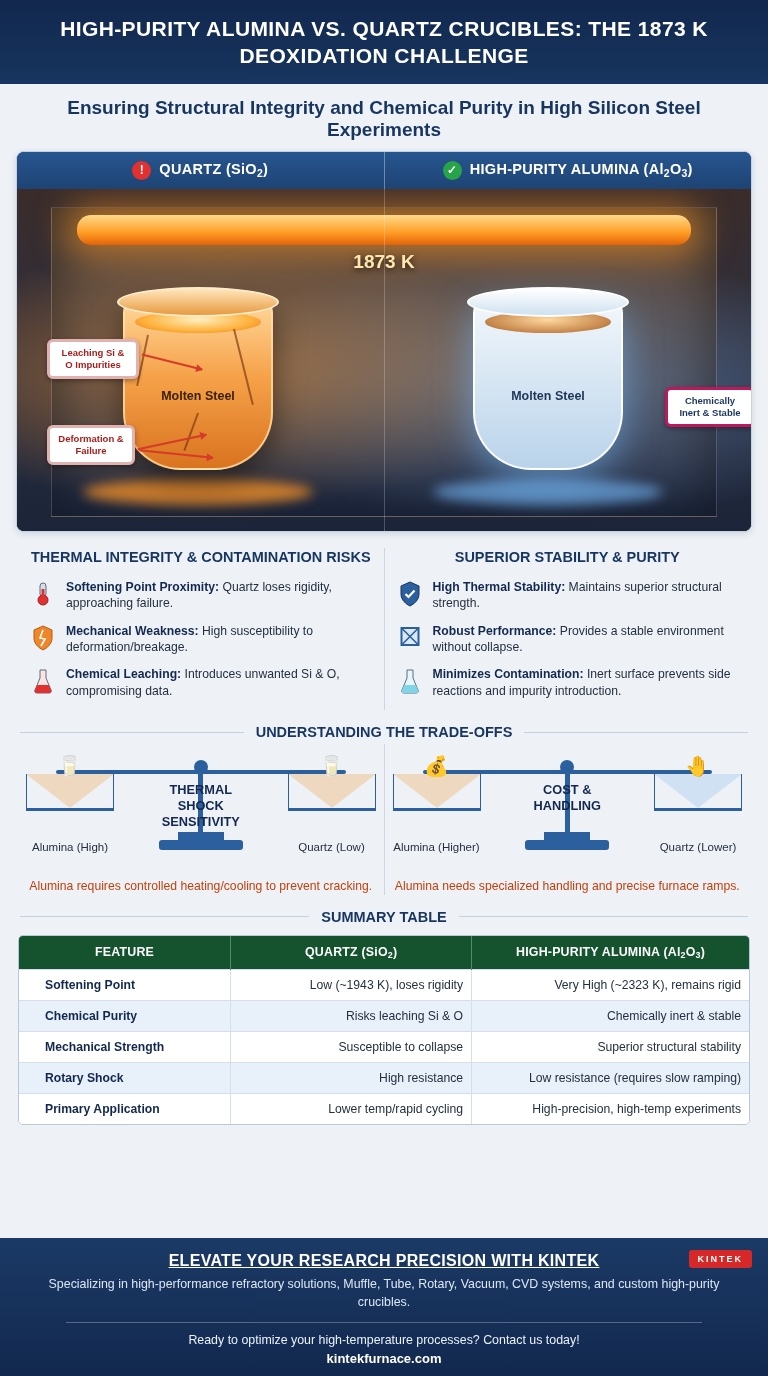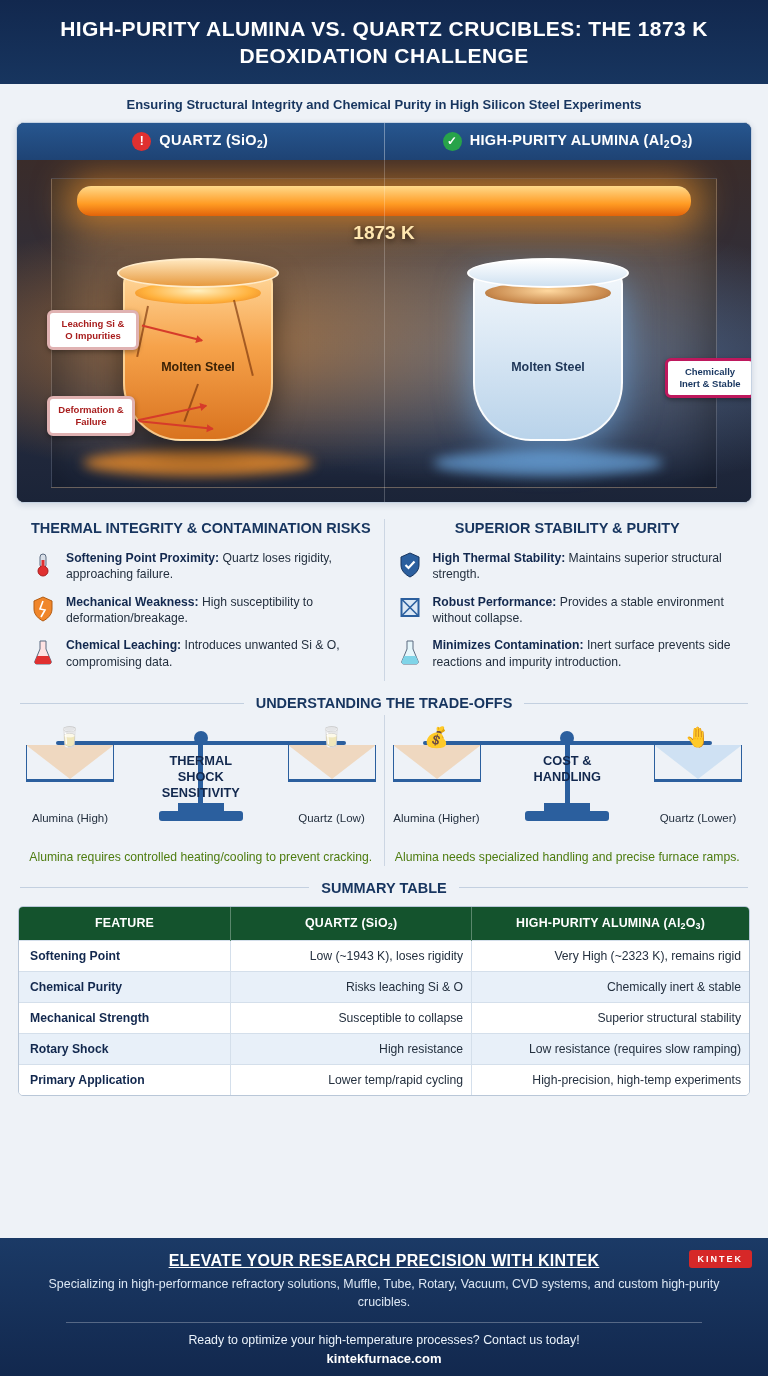--- a/index.html
+++ b/index.html
@@ -16,21 +16,21 @@
   
   .header {
     background: linear-gradient(180deg,#12284e 0%, #17355f 100%);
     color:#fff; text-align:center; padding:16px 24px 14px;
   }
   .header h1 {
     margin:0; font-size:21px; font-weight:bold; letter-spacing:.4px;
     line-height:1.28; text-transform:uppercase;
   }
   .subtitle {
-    text-align:center; font-size:13px; color:#17355f; font-weight:600;
+    text-align:center; font-size:19px; color:#17355f; font-weight:600;
     padding:13px 20px 10px;
   }
 
   
   .hero {
     margin: 0 16px; border-radius:8px; overflow:hidden;
     border:1px solid #c5d2e2; box-shadow:0 2px 6px rgba(20,40,80,.15);
     background:#1d3557;
   }
   .hero-head { display:flex; background:linear-gradient(180deg,#27568f,#1e4374); }
@@ -176,33 +176,33 @@
   .pan-ico { position:absolute; left:0; right:0; top:-20px; text-align:center; font-size:20px; }
   .pan-cap {
     position:absolute; top:92px; width:88px; text-align:center;
     font-size:11.5px; line-height:1.25; color:#24303f;
   }
   .cap-left { left:0; } .cap-right { right:0; }
   .scale-center {
     position:absolute; left:50%; top:34px; width:108px; margin-left:-54px; text-align:center;
     font-size:12.8px; font-weight:bold; color:#12284e; line-height:1.22;
   }
-  .scale-note { text-align:center; font-size:12.2px; color:#4d7c0f; line-height:1.35; margin-top:8px; }
+  .scale-note { text-align:center; font-size:12.2px; color:#c2410c; line-height:1.35; margin-top:8px; }
 
   
   .table-wrap { margin:10px 18px 0; border:1px solid #b9c7d8; border-radius:5px; overflow:hidden; }
   table { width:100%; border-collapse:collapse; font-size:12.2px; }
   thead th {
     background:#14532d; color:#fff; font-weight:bold; padding:9px 6px; text-align:center;
     font-size:12.4px; letter-spacing:.2px; border-right:1px solid rgba(255,255,255,.3);
   }
   thead th:last-child { border-right:none; }
   tbody td { padding:8px 8px; text-align:right; color:#24303f; border-top:1px solid #d4dfeb; border-right:1px solid #d4dfeb; }
   tbody td:last-child { border-right:none; }
-  tbody td.feature { font-weight:bold; color:#12284e; text-align:left; padding-left:11px; }
+  tbody td.feature { font-weight:bold; color:#12284e; text-align:left; padding-left:26px; }
   tbody tr:nth-child(even) { background:#e8f0f9; }
   tbody tr:nth-child(odd) { background:#fff; }
 
   
   .footer {
     position:absolute; left:0; right:0; bottom:0; height:138px;
     background:linear-gradient(180deg,#1b3a66,#12284e);
     color:#fff; text-align:center; padding:14px 26px 10px;
   }
   .footer h2 { margin:0 0 6px; font-size:16px; font-weight:bold; letter-spacing:.3px; text-transform:uppercase;text-decoration:underline; }

